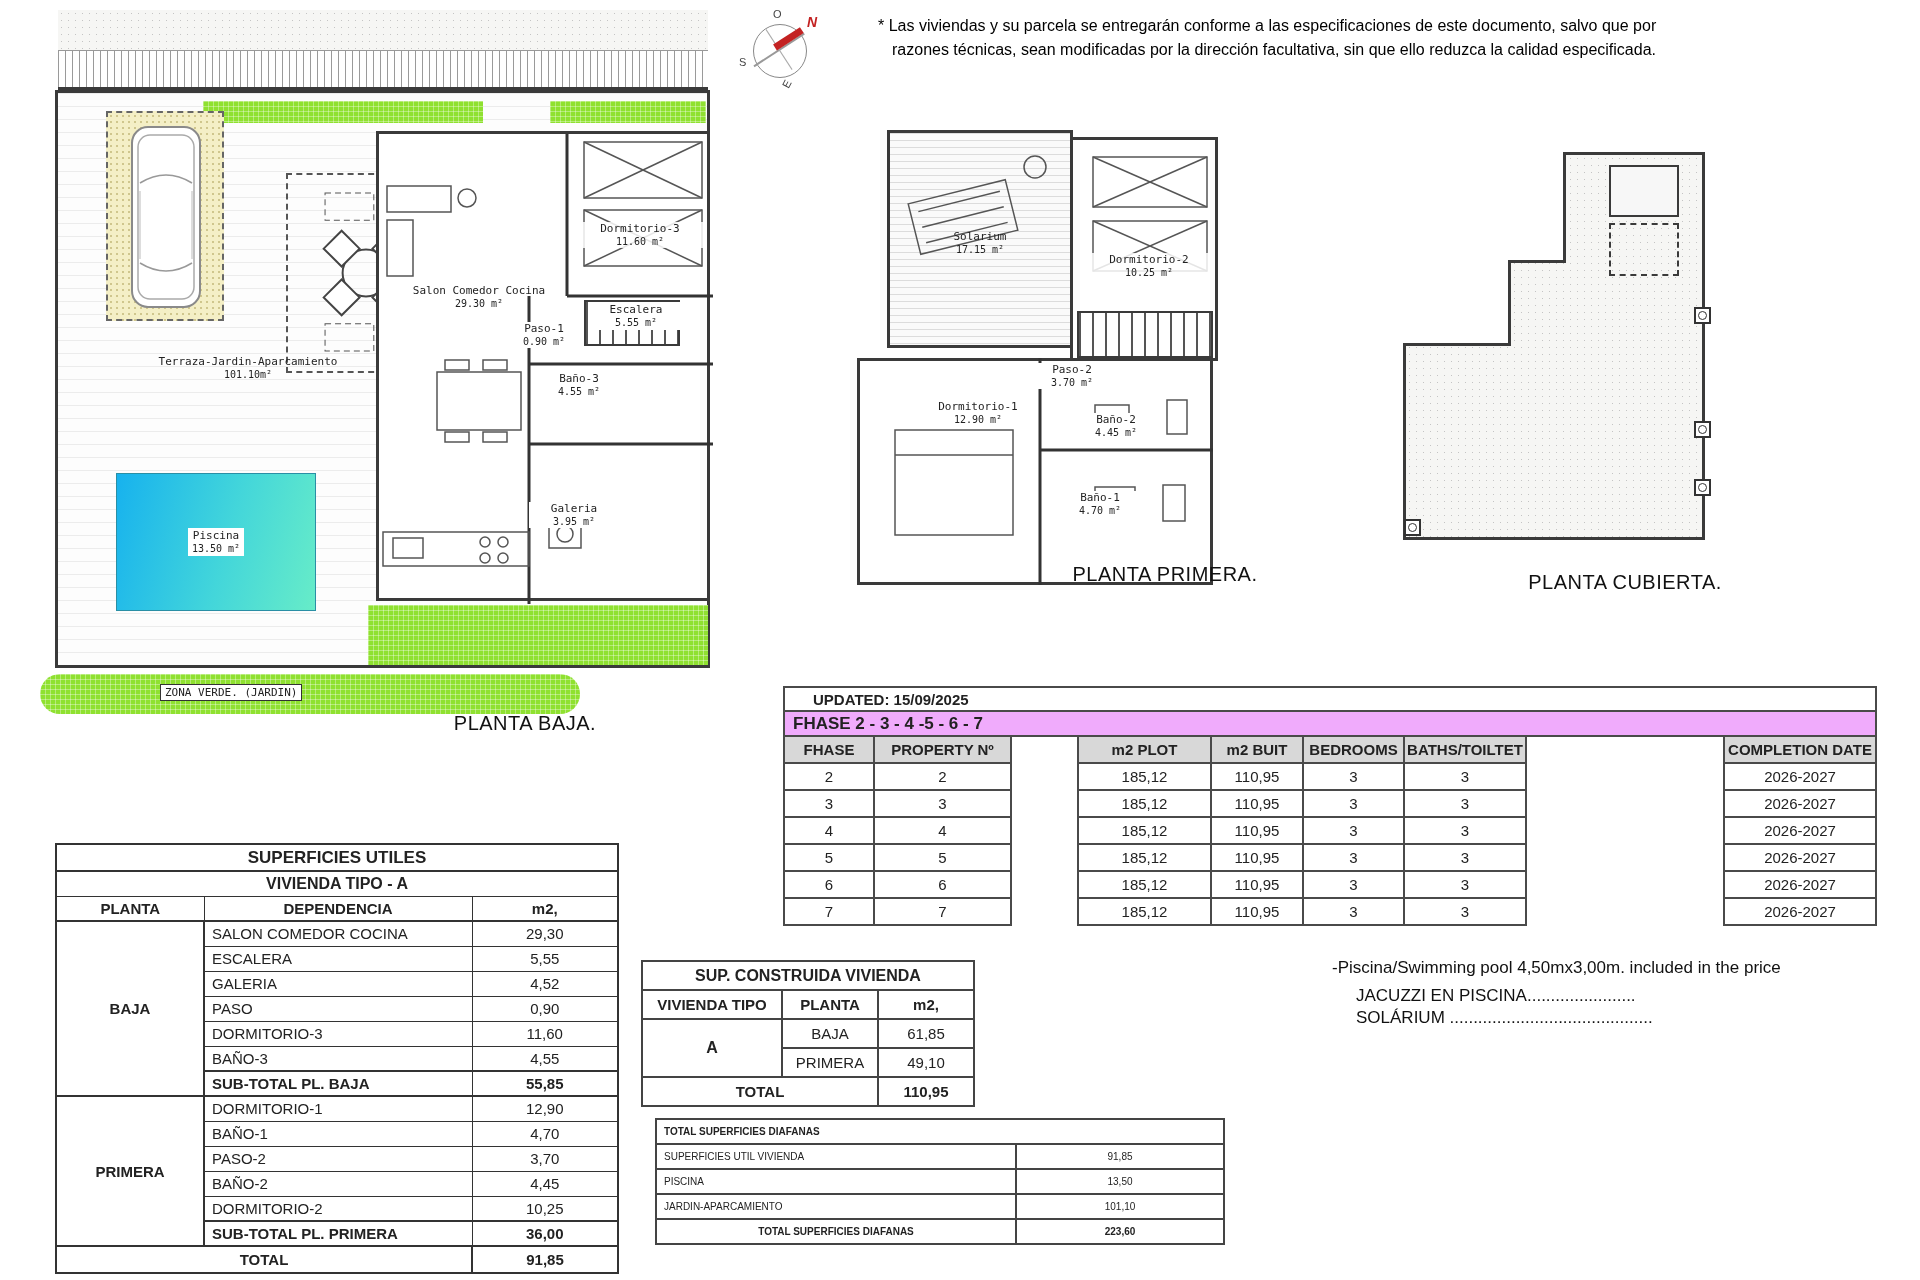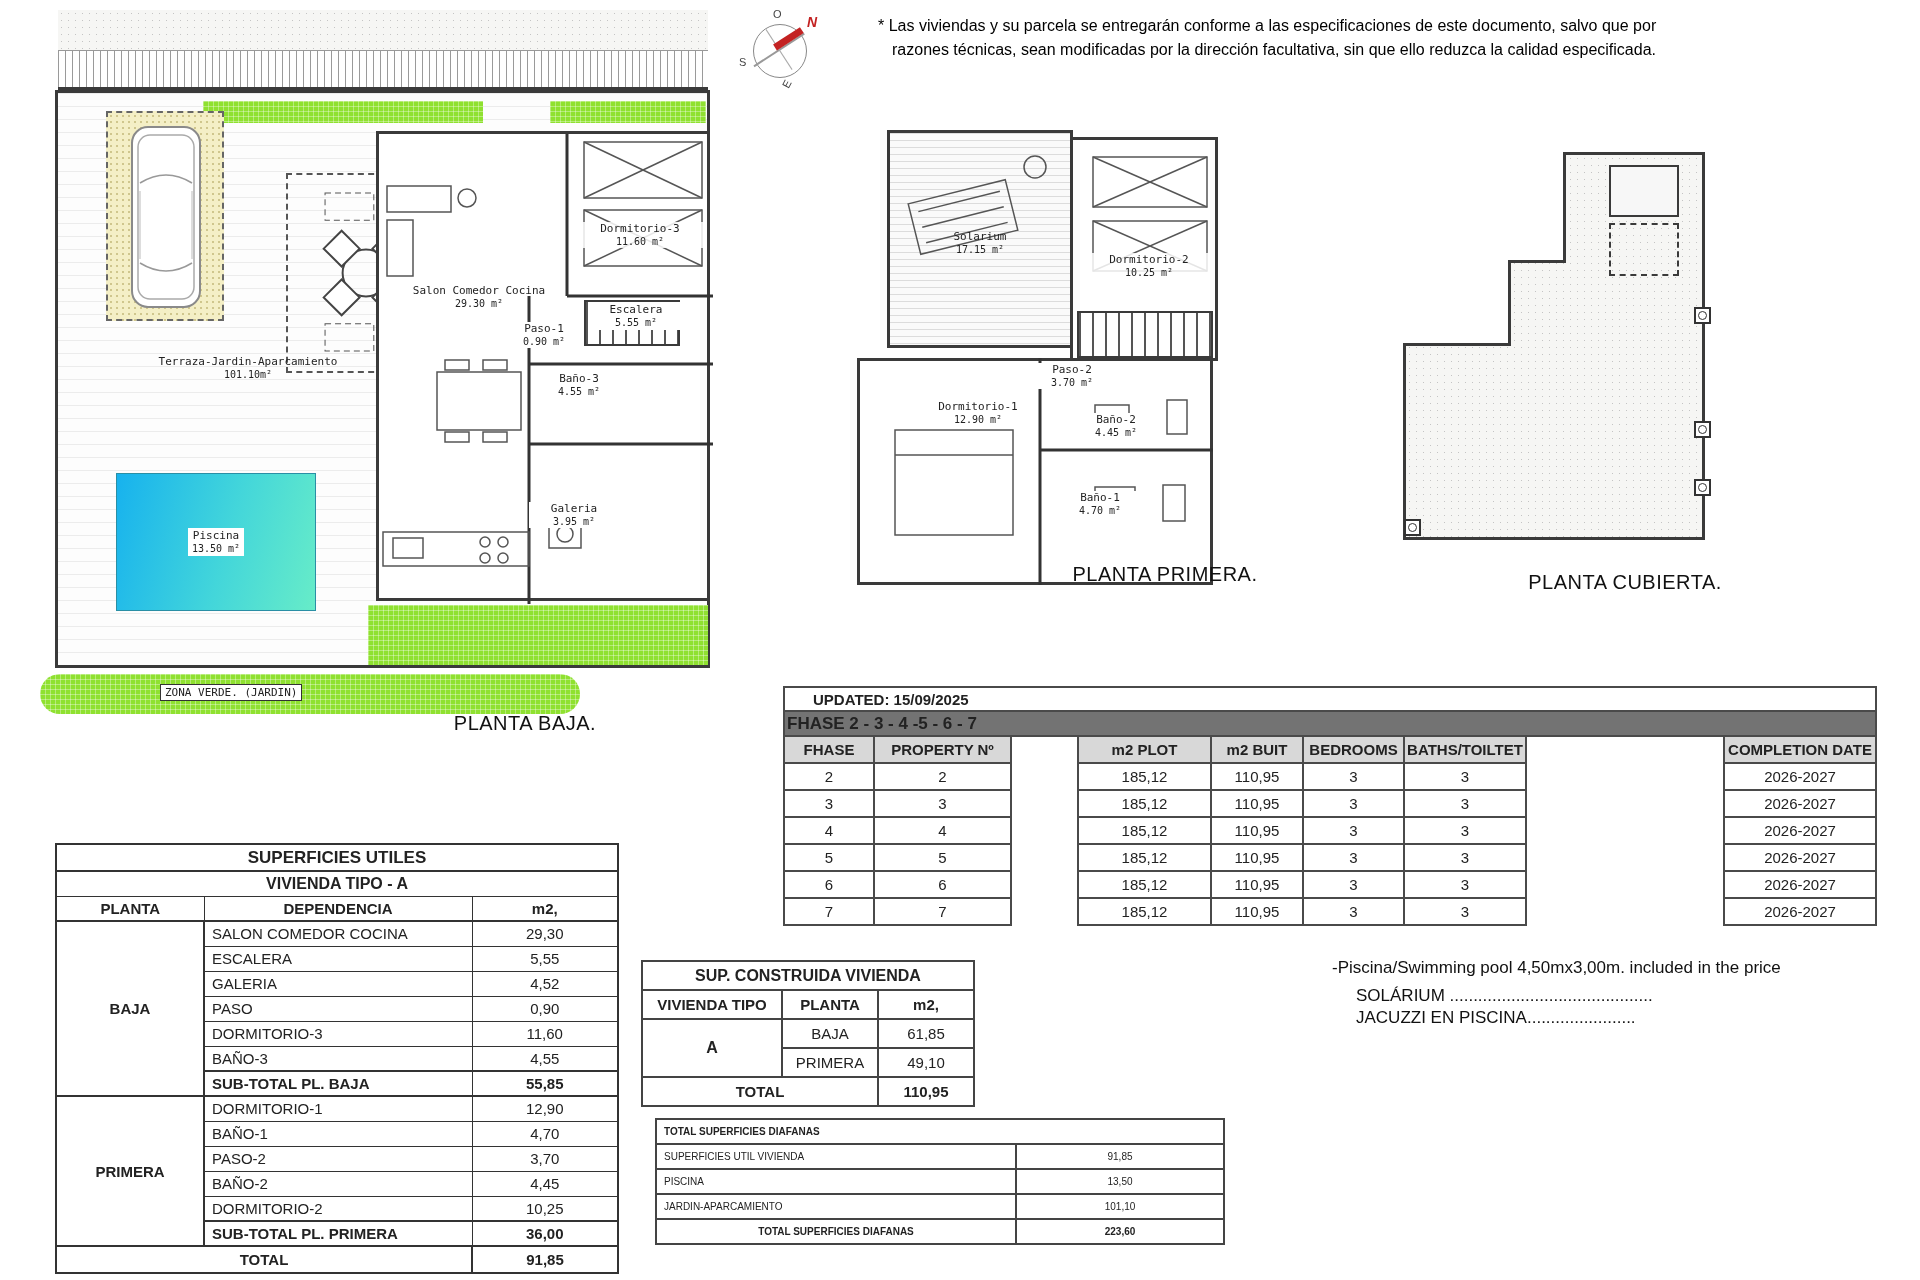--- a/index.html
+++ b/index.html
@@ -35,21 +35,21 @@
   svg.furn{position:absolute;inset:0;pointer-events:none;}
   svg.furn *{vector-effect:non-scaling-stroke;}
   
   table{border-collapse:collapse;table-layout:fixed;}
   td{box-sizing:border-box;overflow:hidden;white-space:nowrap;}
   
   .phase{position:absolute;left:783px;top:686px;width:1092px;font-size:15px;}
   .phase td{border:2px solid #4a4a4a;height:27px;text-align:center;color:#222;}
   .phase td.gap{border:none;background:#fff;}
   .phase tr.updated td{border:2px solid #4a4a4a;text-align:left;padding-left:28px;font-weight:bold;height:24px;}
-  .phase tr.band td{background:#737373;text-align:left;font-weight:bold;font-size:17px;padding-left:2px;height:25px;}
+  .phase tr.band td{background:#f0abfc;text-align:left;font-weight:bold;font-size:17px;padding-left:8px;height:25px;}
   .phase tr.head td{background:#d8d8d8;font-weight:bold;}
   .phase tr.head td.gap{background:#fff;}
   
   .su{position:absolute;left:55px;top:843px;width:562px;font-size:15px;padding-left:22px;}
   .su td{border:1px solid #333;height:25px;text-align:center;color:#222;}
   .su tr.title td{font-size:17px;font-weight:bold;height:27px;border-width:2px;}
   .su tr.subtitle td{font-weight:bold;font-size:16px;}
   .su tr.head td{font-weight:bold;border-bottom-width:2px;}
   .su td.dep{text-align:left;padding-left:7px;}
   .su td.planta{font-weight:bold;border-width:2px;}
@@ -541,17 +541,17 @@
         </tr>
     <tr class="total">
           <td>TOTAL SUPERFICIES DIAFANAS</td>
           <td class="val">223,60</td>
         </tr>
   </tbody>
     </table>
 
   <div class="notes">
     <div>-Piscina/Swimming pool 4,50mx3,00m. included in the price</div>
+    <div class="indent">JACUZZI EN PISCINA.......................</div>
     <div class="indent">SOLÁRIUM ...........................................</div>
-    <div class="indent">JACUZZI EN PISCINA.......................</div>
   </div>
 
 </div>
 
 </body></html>

